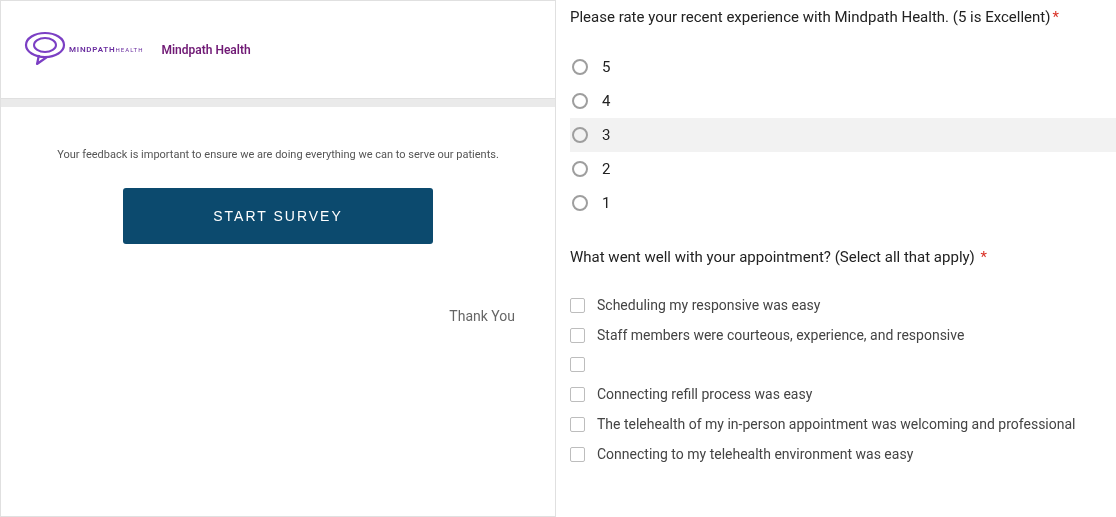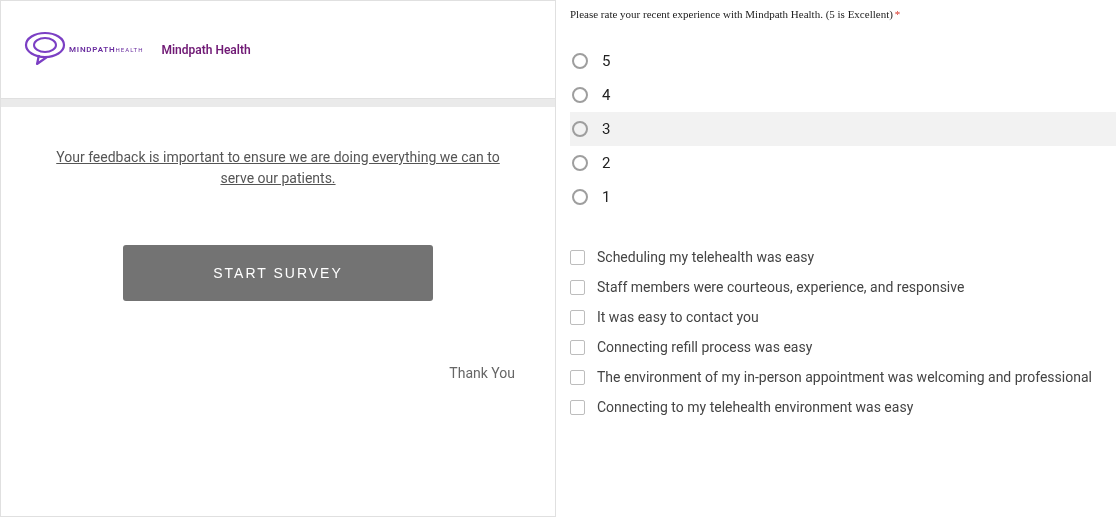--- a/index.html
+++ b/index.html
@@ -67,30 +67,29 @@
       text-align: center;
     }
     .intro-title {
       font-size: 28px;
       font-weight: 400;
       color: #222;
       line-height: 1.3;
       margin-bottom: 28px;
     }
     .intro-subtitle {
-      font-size: 14px;
+      font-size: 11px;
       color: #555;
       line-height: 1.5;
-      margin-bottom: 56px;
+      margin-bottom: 24px;
       padding: 0 10px;
-      text-decoration: underline;
     }
     .start-button {
       display: inline-block;
-      background: #737373;
+      background: #0c4a6e;
       color: #fff;
       font-size: 14px;
       font-weight: 500;
       letter-spacing: 2px;
       padding: 20px 0;
       width: 310px;
       border: none;
       border-radius: 3px;
       cursor: pointer;
       text-transform: uppercase;
@@ -99,24 +98,23 @@
       font-size: 14px;
       color: #666;
       margin-top: 64px;
       text-align: right;
     }
     .right-panel {
       flex: 1;
       padding: 8px 0 0 14px;
     }
     .question {
-      font-size: 11px;
+      font-size: 15px;
       color: #222;
       margin-bottom: 24px;
-      font-family: Liberation Serif, serif;
     }
     .required {
       color: #d93025;
       margin-left: 2px;
     }
     .radio-group {
       margin-bottom: 28px;
     }
     .radio-row {
       display: flex;
@@ -198,39 +196,41 @@
       <div class="radio-row">
         <span class="radio-circle"></span>
         <span>2</span>
       </div>
       <div class="radio-row">
         <span class="radio-circle"></span>
         <span>1</span>
       </div>
     </div>
 
+  <div class="question">
+    <span>What went well with your appointment? (Select all that apply) </span><span class="required">*</span>
+  </div>
   <div class="checkbox-group" id="checkbox-group">
       <div class="checkbox-row">
         <span class="checkbox-box"></span>
-        <span>Scheduling my telehealth was easy</span>
+        <span>Scheduling my responsive was easy</span>
       </div>
       <div class="checkbox-row">
         <span class="checkbox-box"></span>
         <span>Staff members were courteous, experience, and responsive</span>
       </div>
       <div class="checkbox-row">
         <span class="checkbox-box"></span>
-        <span>It was easy to contact you</span>
       </div>
       <div class="checkbox-row">
         <span class="checkbox-box"></span>
         <span>Connecting refill process was easy</span>
       </div>
       <div class="checkbox-row">
         <span class="checkbox-box"></span>
-        <span>The environment of my in-person appointment was welcoming and professional</span>
+        <span>The telehealth of my in-person appointment was welcoming and professional</span>
       </div>
       <div class="checkbox-row">
         <span class="checkbox-box"></span>
         <span>Connecting to my telehealth environment was easy</span>
       </div>
     </div>
 </div>
 
 </body></html>

